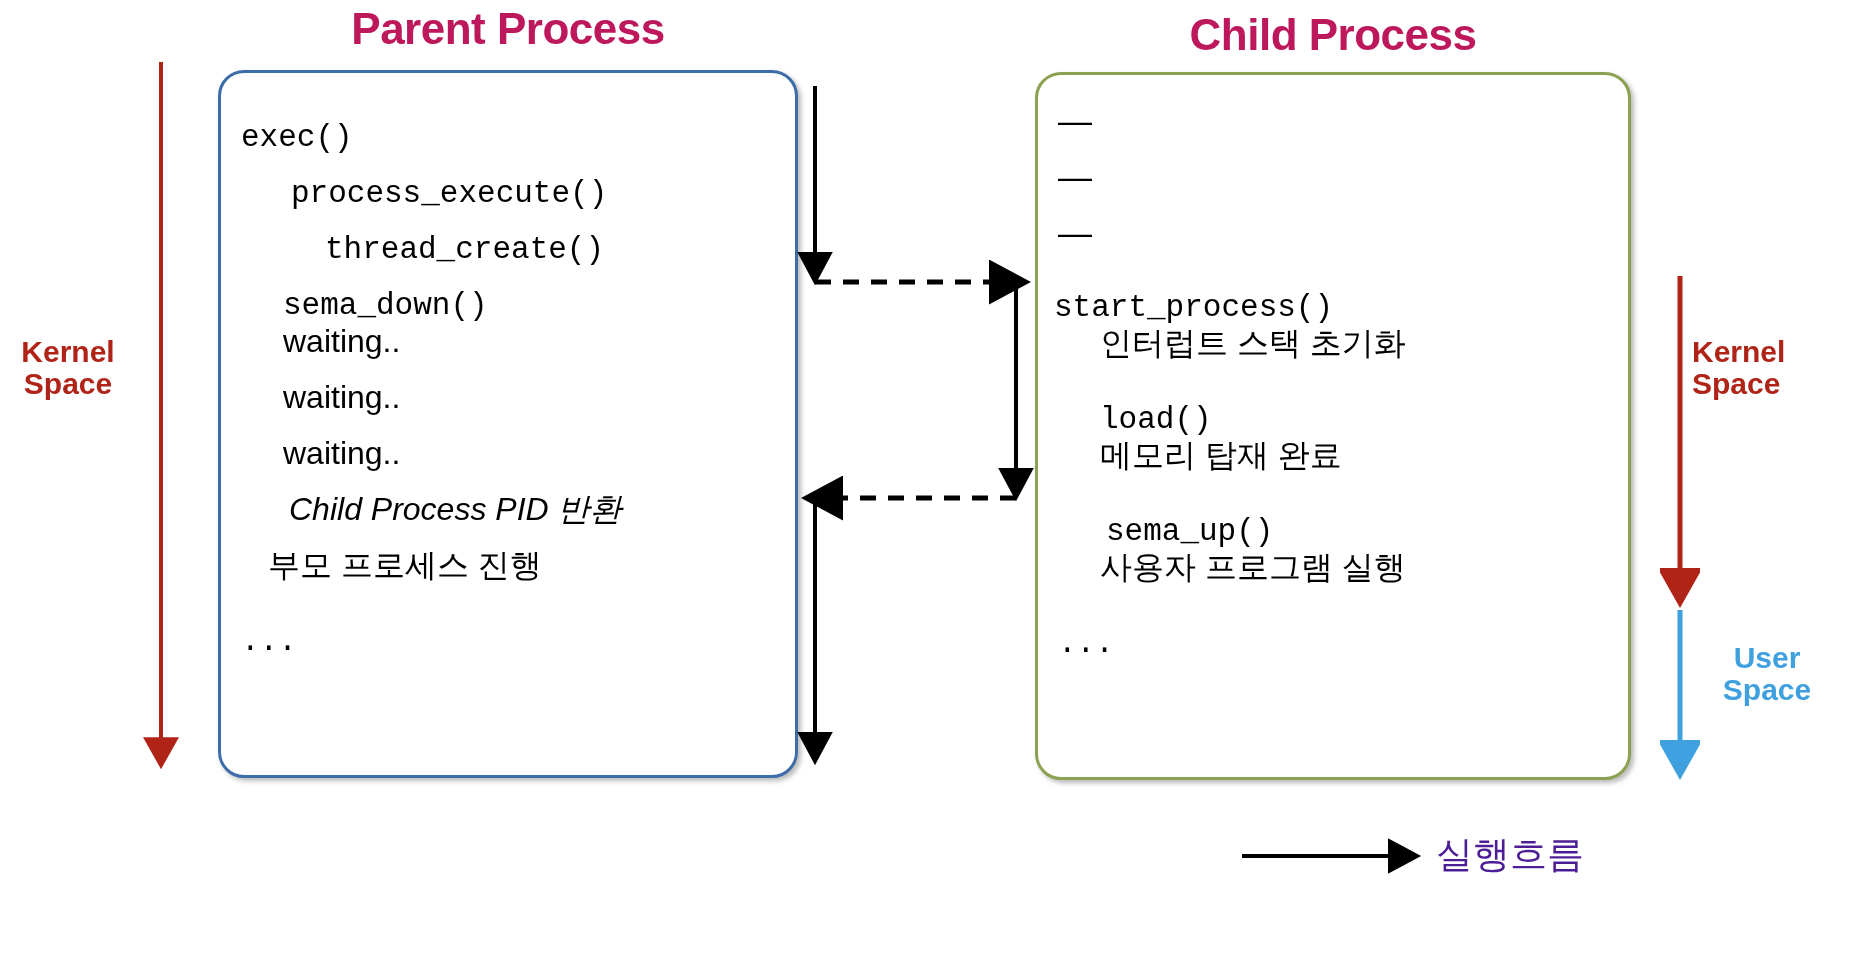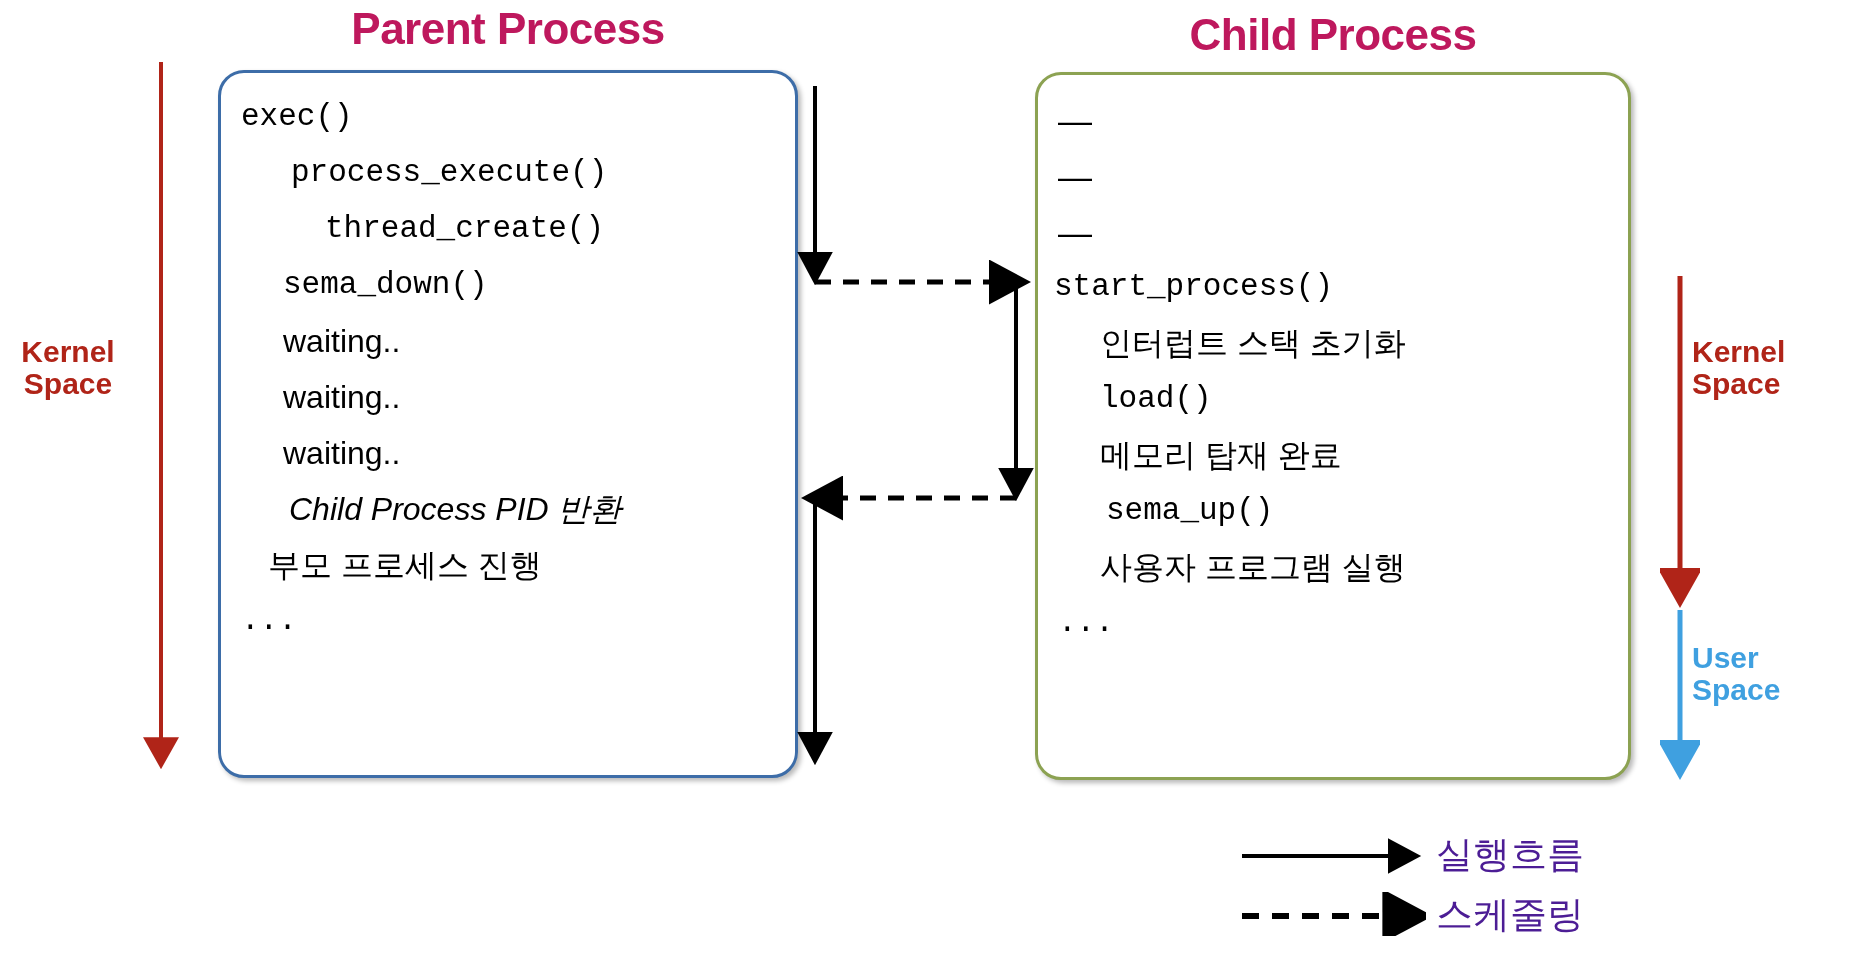--- a/index.html
+++ b/index.html
@@ -24,21 +24,21 @@
     box-sizing:border-box;
   }
   #parent-box{left:218px;top:70px;width:580px;height:708px;border:3px solid #3D6DA8;}
   #child-box{left:1035px;top:72px;width:596px;height:708px;border:3px solid #8CA252;}
 
   .code-list{position:absolute;left:0;top:0;width:100%;height:100%;}
 
   .code-line{
     position:absolute;white-space:nowrap;color:#000000;line-height:1;
   }
-  .mono{font-family:"Liberation Mono","DejaVu Sans Mono",monospace;font-size:31px;}
+  .mono{font-family:"Liberation Mono","DejaVu Sans Mono",monospace;font-size:31px;margin-top:21px;}
   .sans{font-family:"Liberation Sans","DejaVu Sans",sans-serif;font-size:32px;}
   .dashmark{font-family:"Liberation Sans","DejaVu Sans",sans-serif;font-size:34px;}
 
   .space-label{
     position:absolute;font-weight:bold;text-align:center;line-height:1.08;
     font-size:30px;white-space:pre-line;
     font-family:"Liberation Sans","DejaVu Sans",sans-serif;
   }
 
   
@@ -134,42 +134,31 @@
 
 <svg class="abs" id="right-user-arrow" style="left:1660px;top:608px;" width="40" height="180">
   <defs>
     <marker id="bluHead" markerWidth="9" markerHeight="9" refX="3.2" refY="4.5" orient="auto">
       <path d="M0,0 L8,4.5 L0,9 z" fill="#3FA0E0"></path>
     </marker>
   </defs>
   <line x1="20" y1="2" x2="20" y2="148" stroke="#3FA0E0" stroke-width="5" marker-end="url(#bluHead)"></line>
 </svg>
 
-<div class="space-label" id="right-user-label" style="left:1692px;top:642px;width:150px;color:#3FA0E0;text-align:left;">User
+<div class="space-label" id="right-user-label" style="left:1692px;top:642px;width:150px;color:#3FA0E0;text-align:center;">User
 Space</div>
 
 <div id="legend">
 
   <div class="legend-row">
     <svg class="legend-gfx" width="186" height="44">
       <defs>
         <marker id="lgHead1" markerWidth="9" markerHeight="9" refX="2.6" refY="4.5" orient="auto">
           <path d="M0,0 L8.4,4.5 L0,9 z" fill="#000000"></path>
         </marker>
       </defs>
       <line x1="2" y1="24" x2="158" y2="24" stroke="#000" stroke-width="4" marker-end="url(#lgHead1)"></line>
     </svg>
     <span class="legend-text">실행흐름</span>
   </div>
 
-  <div class="legend-row">
-    <svg class="legend-gfx" width="186" height="44">
-      <defs>
-        <marker id="lgHead2" markerWidth="9" markerHeight="9" refX="2.6" refY="4.5" orient="auto">
-          <path d="M0,0 L8.4,4.5 L0,9 z" fill="#000000"></path>
-        </marker>
-      </defs>
-      <line x1="2" y1="24" x2="158" y2="24" stroke="#000" stroke-width="6" stroke-dasharray="17,13" marker-end="url(#lgHead2)"></line>
-    </svg>
-    <span class="legend-text">스케줄링</span>
-  </div>
 
 </div>
 
 </body></html>

